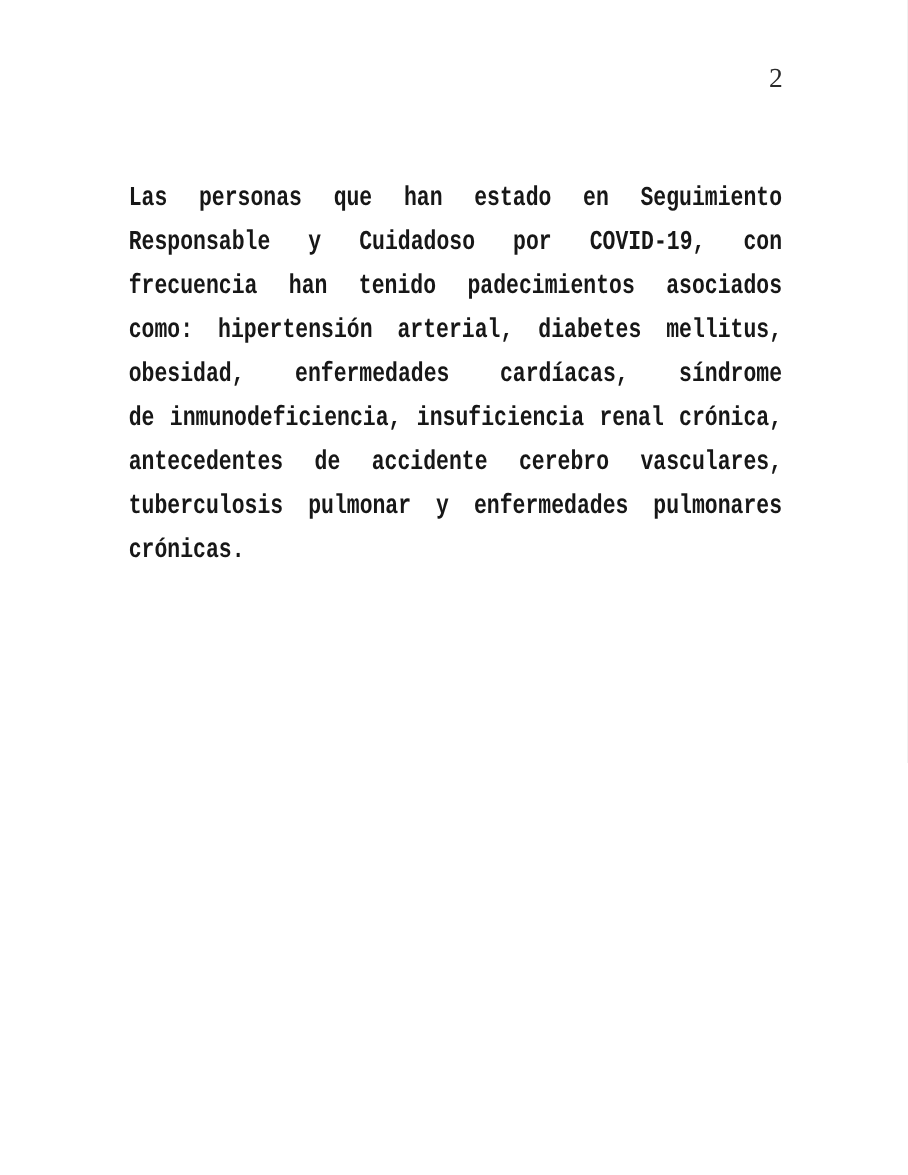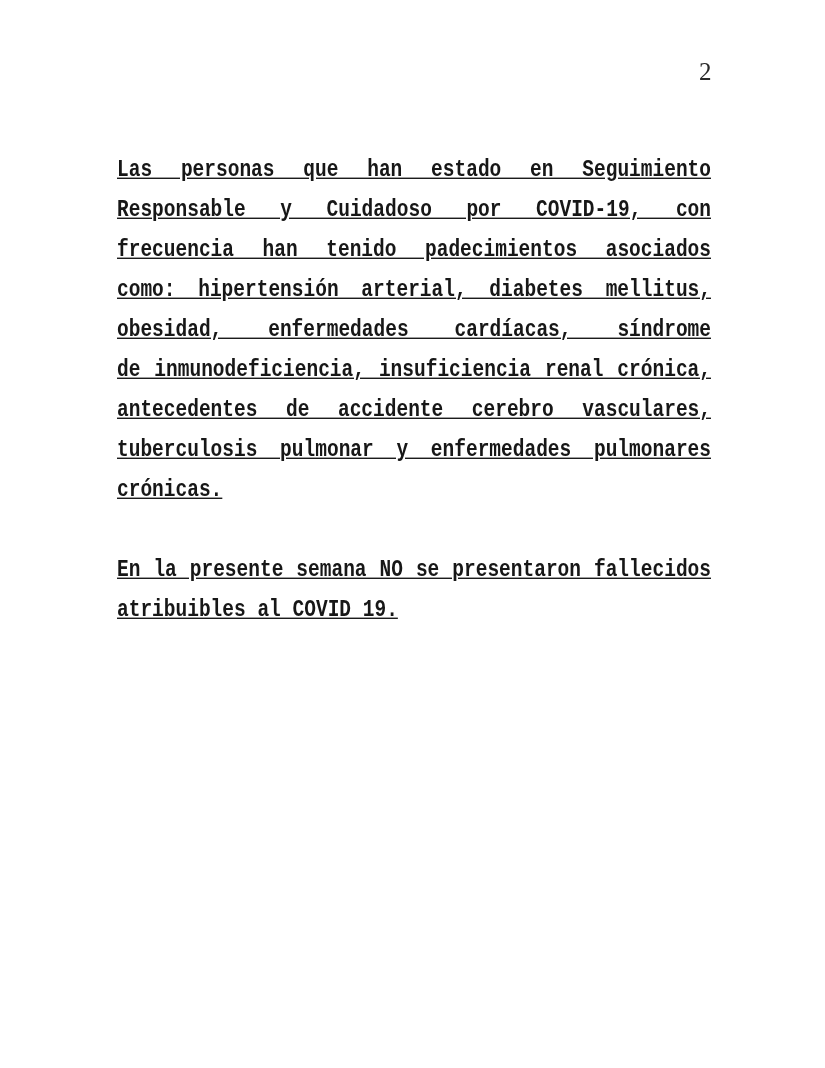--- a/index.html
+++ b/index.html
@@ -22,23 +22,22 @@
     left: 699px;
     font-family: "Liberation Serif", "DejaVu Serif", serif;
     font-size: 25px;
     font-weight: 400;
     color: #2a2a2a;
     line-height: 1;
   }
   .content {
     position: absolute;
     left: 117px;
-    top: 150px;
+    top: 160px;
     width: 594px;
-    text-decoration: underline;
   }
   .paragraph {
     margin: 0 0 40px 0;
   }
   .line {
     height: 40px;
     line-height: 40px;
     font-size: 19.5px;
     font-weight: 700;
     color: #171717;
@@ -66,21 +65,17 @@
       <div class="line">Responsable y Cuidadoso por COVID-19, con</div>
       <div class="line">frecuencia han tenido padecimientos asociados</div>
       <div class="line">como: hipertensión arterial, diabetes mellitus,</div>
       <div class="line">obesidad, enfermedades cardíacas, síndrome</div>
       <div class="line">de inmunodeficiencia, insuficiencia renal crónica,</div>
       <div class="line">antecedentes de accidente cerebro vasculares,</div>
       <div class="line">tuberculosis pulmonar y enfermedades pulmonares</div>
       <div class="line last">crónicas.</div>
     </div>
 
-    <div class="paragraph">
-      <div class="line">En la presente semana NO se presentaron fallecidos</div>
-      <div class="line last">atribuibles al COVID 19.</div>
-    </div>
 
 
 
   </div>
 </div>
 
 </body></html>

